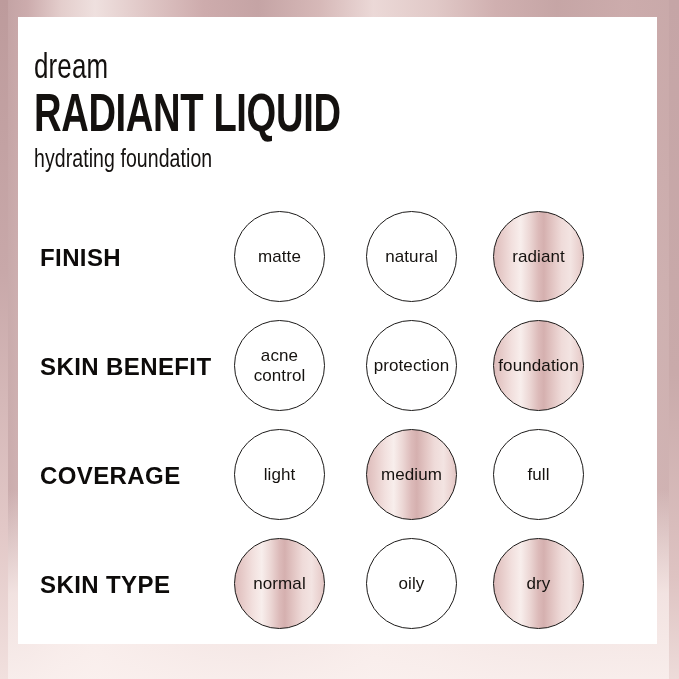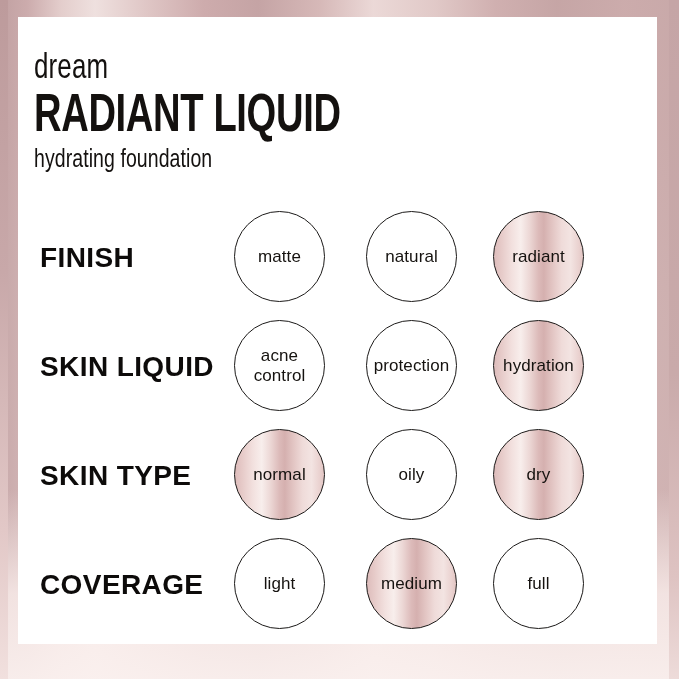--- a/index.html
+++ b/index.html
@@ -128,21 +128,21 @@
   }
   .row {
     position: relative;
     height: 109px;
   }
   .row-label {
     position: absolute;
     left: 22px;
     top: 50%;
     transform: translateY(-50%);
-    font-size: 28px;
+    font-size: 24px;
     font-weight: 700;
     letter-spacing: .4px;
     color: #0d0b0a;
     white-space: nowrap;
   }
   .cells {
     position: absolute;
     left: 214px;
     top: 0;
     width: 400px;
@@ -221,58 +221,58 @@
             </div>
             <div class="circle c1">
               <span class="cap">natural</span>
             </div>
             <div class="circle c2 active">
               <span class="cap">radiant</span>
             </div>
           </div>
         </div>
         <div class="row">
-          <div class="row-label">SKIN LIQUID</div>
+          <div class="row-label">SKIN BENEFIT</div>
           <div class="cells">
             <div class="circle c1">
               <span class="cap">protection</span>
             </div>
             <div class="circle c0">
               <span class="cap">acne
 control</span>
             </div>
             <div class="circle c2 active">
-              <span class="cap">hydration</span>
+              <span class="cap">foundation</span>
+            </div>
+          </div>
+        </div>
+        <div class="row">
+          <div class="row-label">COVERAGE</div>
+          <div class="cells">
+            <div class="circle c0">
+              <span class="cap">light</span>
+            </div>
+            <div class="circle c1 active">
+              <span class="cap">medium</span>
+            </div>
+            <div class="circle c2">
+              <span class="cap">full</span>
             </div>
           </div>
         </div>
         <div class="row">
           <div class="row-label">SKIN TYPE</div>
           <div class="cells">
             <div class="circle c0 active">
               <span class="cap">normal</span>
             </div>
             <div class="circle c1">
               <span class="cap">oily</span>
             </div>
             <div class="circle c2 active">
               <span class="cap">dry</span>
             </div>
           </div>
         </div>
-        <div class="row">
-          <div class="row-label">COVERAGE</div>
-          <div class="cells">
-            <div class="circle c0">
-              <span class="cap">light</span>
-            </div>
-            <div class="circle c1 active">
-              <span class="cap">medium</span>
-            </div>
-            <div class="circle c2">
-              <span class="cap">full</span>
-            </div>
-          </div>
-        </div>
       </div>
 
   </div>
 </div>
 
 </body></html>

